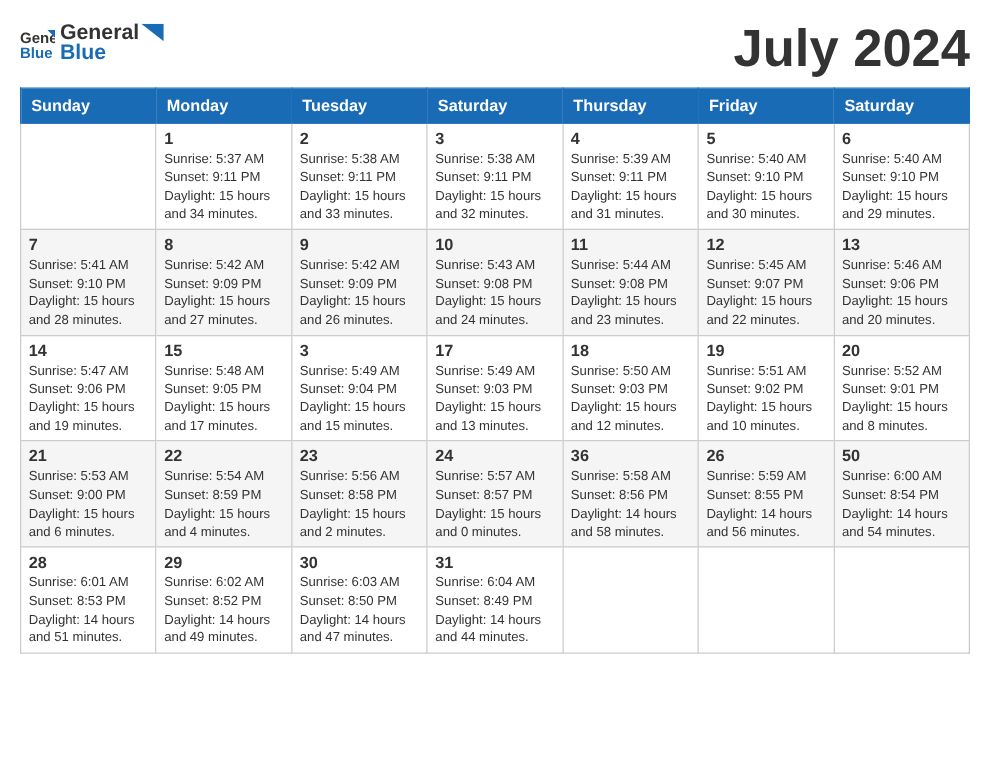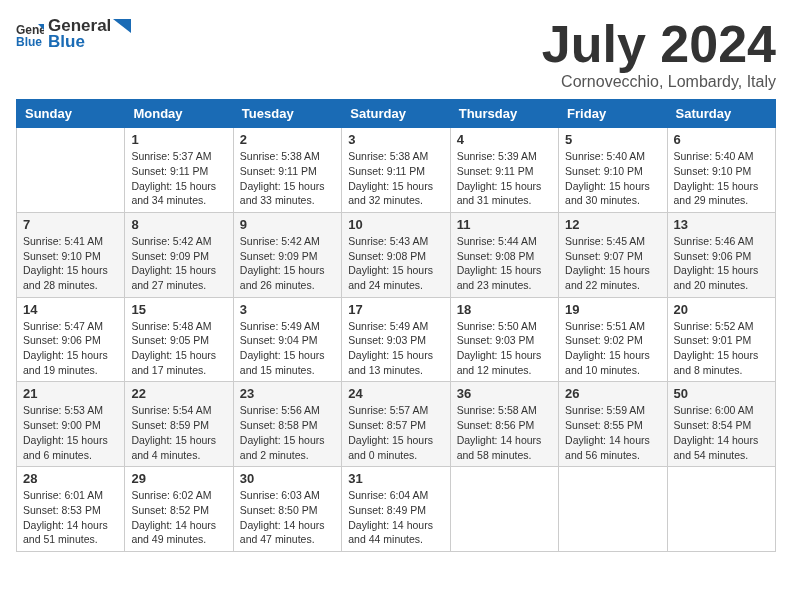--- a/index.html
+++ b/index.html
@@ -22,21 +22,21 @@
       gap: 4px;
     }
     .logo-icon {
       width: 28px;
       height: 28px;
     }
     .title-area {
       text-align: right;
     }
     .month-title {
-      font-size: 52px;
+      font-size: 42px;
       font-weight: bold;
       color: #333;
       line-height: 1.1;
     }
     .location-title {
       font-size: 16px;
       color: #555;
     }
     .calendar {
       width: 100%;
@@ -89,21 +89,20 @@
         <span style="font-size:17px; font-weight:bold; color:#333;">General</span>
         <svg width="18" height="14" viewBox="0 0 18 14">
           <polygon points="0,0 18,0 18,14" fill="#1a6bb5"></polygon>
         </svg>
       </div>
       <div style="font-size:17px; font-weight:bold; color:#1a6bb5; margin-top:-4px;">Blue</div>
     </div>
   </div>
   <div class="title-area">
     <div class="month-title">July 2024</div>
-    <div class="location-title">Cornovecchio, Lombardy, Italy</div>
   </div>
 </div>
 
 <table class="calendar">
   <thead>
     <tr>
     <th>Sunday</th>
         <th>Monday</th>
         <th>Tuesday</th>
         <th>Saturday</th>

